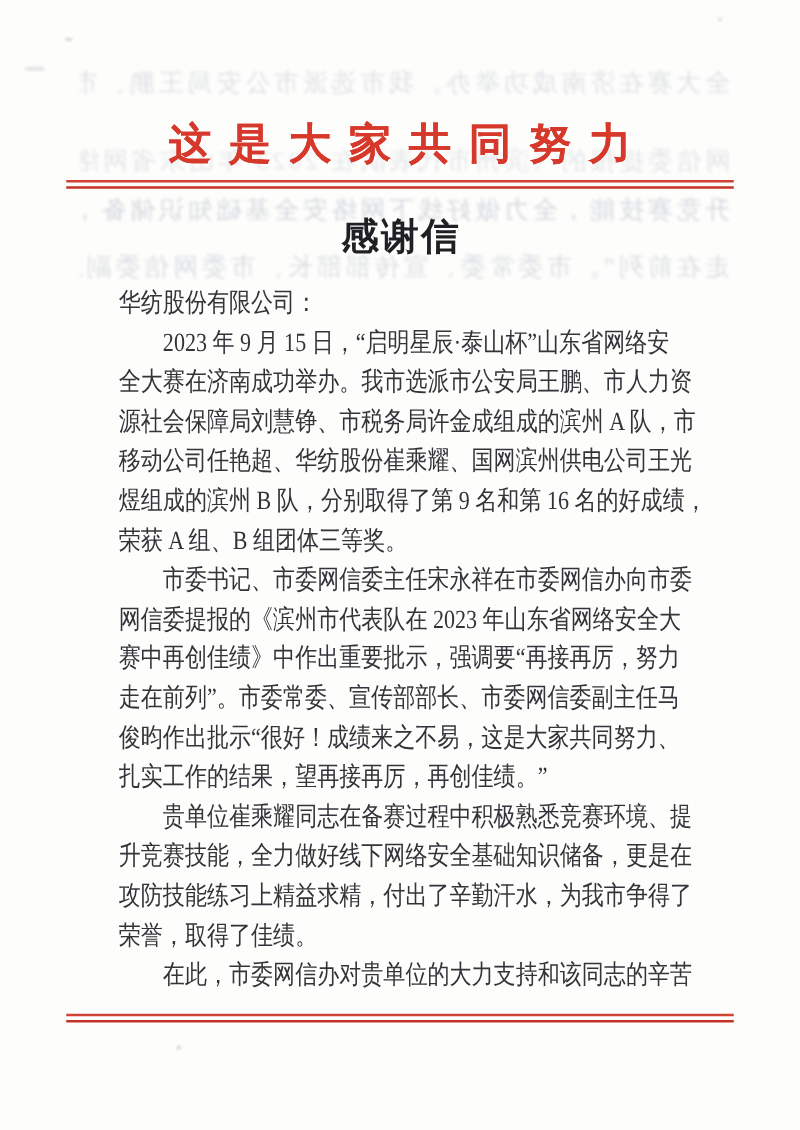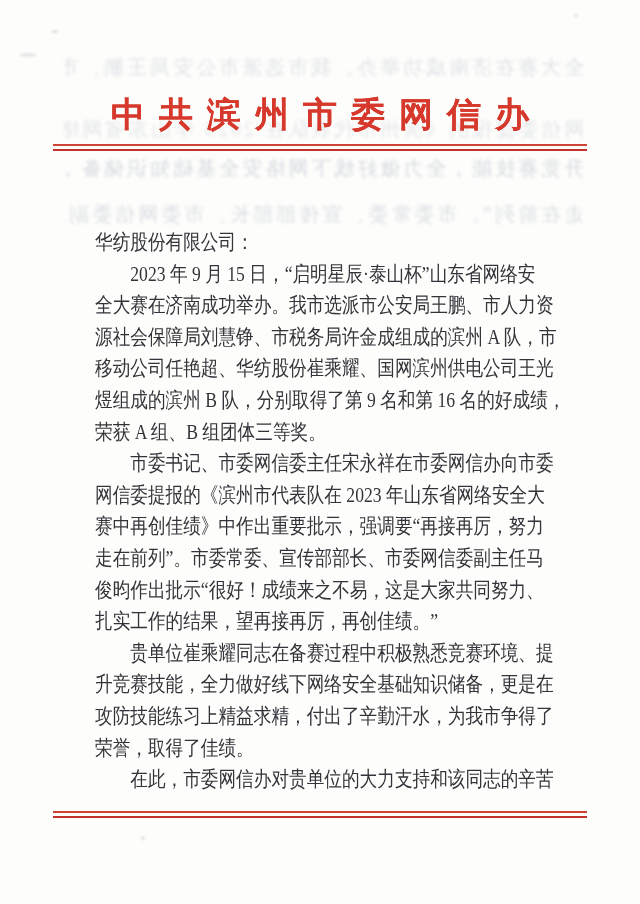--- a/index.html
+++ b/index.html
@@ -79,27 +79,28 @@
     <div class="bleed b4">走在前列”。市委常委、宣传部部长、市委网信委副主任马</div>
   </div>
 
   <div class="speck s1"></div>
   <div class="speck s2"></div>
   <div class="speck s3"></div>
   <div class="speck s4"></div>
 
   <div class="content">
 
-    <div class="letterhead">中共滨州市委网信办</div>
+    <div class="letterhead">这是大家共同努力</div>
 
     <div class="rule rule-top">
       <div class="l1"></div>
       <div class="l2"></div>
     </div>
 
+    <div class="doc-title">感谢信</div>
 
     <div class="body-block">
       <div class="line">华纺股份有限公司：</div>
       <div class="line indent">2023 年 9 月 15 日，“启明星辰·泰山杯”山东省网络安</div>
       <div class="line">全大赛在济南成功举办。我市选派市公安局王鹏、市人力资</div>
       <div class="line">源社会保障局刘慧铮、市税务局许金成组成的滨州 A 队，市</div>
       <div class="line">移动公司任艳超、华纺股份崔乘耀、国网滨州供电公司王光</div>
       <div class="line">煜组成的滨州 B 队，分别取得了第 9 名和第 16 名的好成绩，</div>
       <div class="line">荣获 A 组、B 组团体三等奖。</div>
       <div class="line indent">市委书记、市委网信委主任宋永祥在市委网信办向市委</div>

